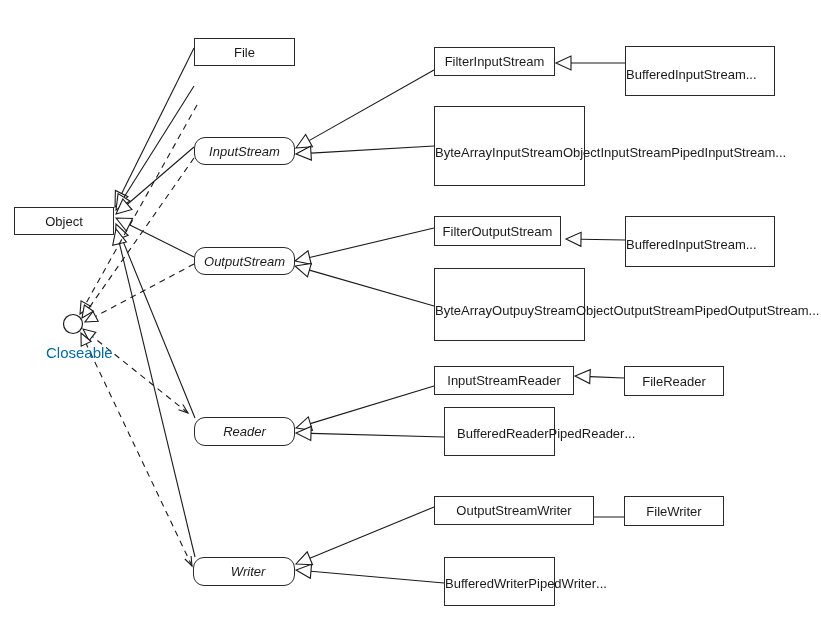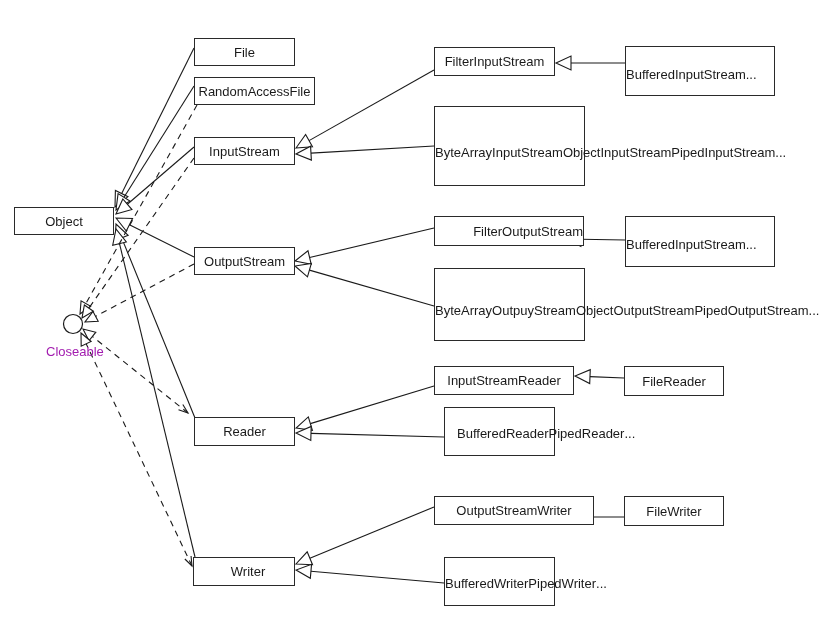--- a/index.html
+++ b/index.html
@@ -3,25 +3,25 @@
 <meta charset="utf-8">
 <style>
   html,body{margin:0;padding:0;background:#fff;}
   #canvas{position:relative;width:821px;height:626px;background:#ffffff;overflow:hidden;
           font-family:"Liberation Sans",sans-serif;}
   #edges{position:absolute;left:0;top:0;}
   .box{position:absolute;background:#fff;border:1px solid #2a2a2a;box-sizing:border-box;
        display:flex;align-items:center;justify-content:center;
        font-size:13px;color:#1a1a1a;white-space:nowrap;}
   .box.multi{flex-direction:row;justify-content:flex-start;align-items:center;}
-  .abstract{}
+  .abstract{font-style:italic;border-radius:11px;}
   .lh17{line-height:17px;padding-top:12px;}
   .lh16{line-height:17px;padding-top:6px;}
   .lh15{line-height:15px;padding-top:3px;}
-  .iface-label{position:absolute;font-size:13px;color:#a21caf;background:transparent;}
+  .iface-label{position:absolute;font-size:15px;color:#0369a1;background:transparent;}
 </style>
 </head>
 <body>
 
 <div id="canvas">
 
   <svg id="edges" width="821" height="626" viewBox="0 0 821 626">
     <circle cx="73" cy="324" r="9.5" fill="#ffffff" stroke="#1a1a1a" stroke-width="1.2"></circle>
   <g>
         <line x1="194" y1="48" x2="121.67438828040304" y2="193.56673751159389" stroke="#1a1a1a" stroke-width="1.1"></line>
@@ -120,23 +120,20 @@
     </svg>
 
   <div class="box" style="left:14px;top:207px;width:100px;height:28px;">
     <span>Object</span>
   </div>
 
   <div class="box" style="left:194px;top:38px;width:101px;height:28px;">
     <span>File</span>
   </div>
 
-  <div class="box" style="left:194px;top:77px;width:121px;height:28px;">
-    <span>RandomAccessFile</span>
-  </div>
 
   <div class="box abstract" style="left:194px;top:137px;width:101px;height:28px;">
     <span>InputStream</span>
   </div>
 
   <div class="box abstract" style="left:194px;top:247px;width:101px;height:28px;text-align:center;">
     <span>OutputStream</span>
   </div>
 
   <div class="box abstract" style="left:194px;top:417px;width:101px;height:29px;">
@@ -156,21 +153,21 @@
     <div>...</div>
   </div>
 
   <div class="box multi lh17" style="left:434px;top:106px;width:151px;height:80px;">
     <div>ByteArrayInputStream</div>
     <div>ObjectInputStream</div>
     <div>PipedInputStream</div>
     <div>...</div>
   </div>
 
-  <div class="box" style="left:434px;top:216px;width:150px;height:30px;justify-content:flex-end;">
+  <div class="box" style="left:434px;top:216px;width:127px;height:30px;">
     <span>FilterOutputStream</span>
   </div>
 
   <div class="box multi lh16" style="left:625px;top:216px;width:150px;height:51px;">
     <div>BufferedInputStream</div>
     <div>...</div>
   </div>
 
   <div class="box multi lh17" style="left:434px;top:268px;width:151px;height:73px;">
     <div>ByteArrayOutpuyStream</div>

